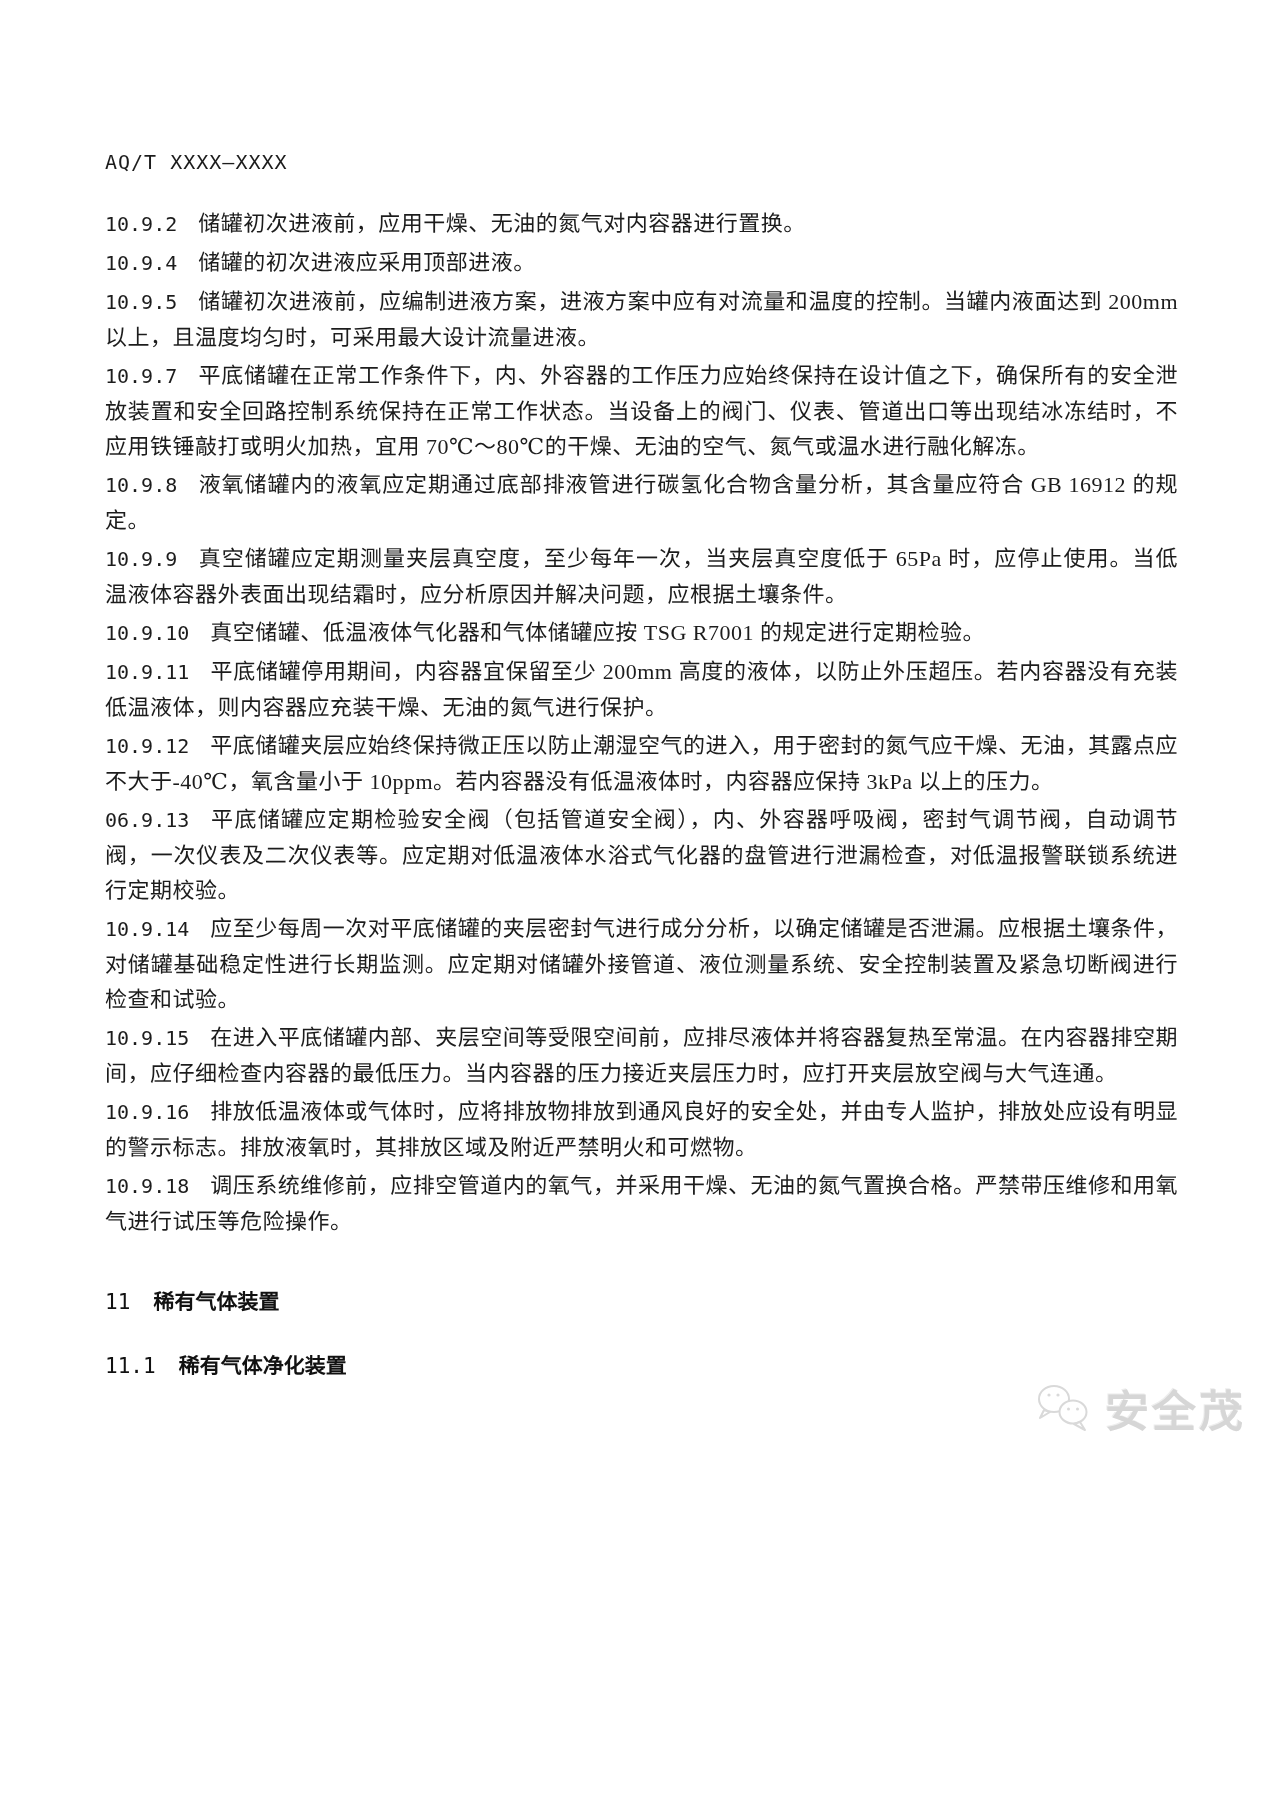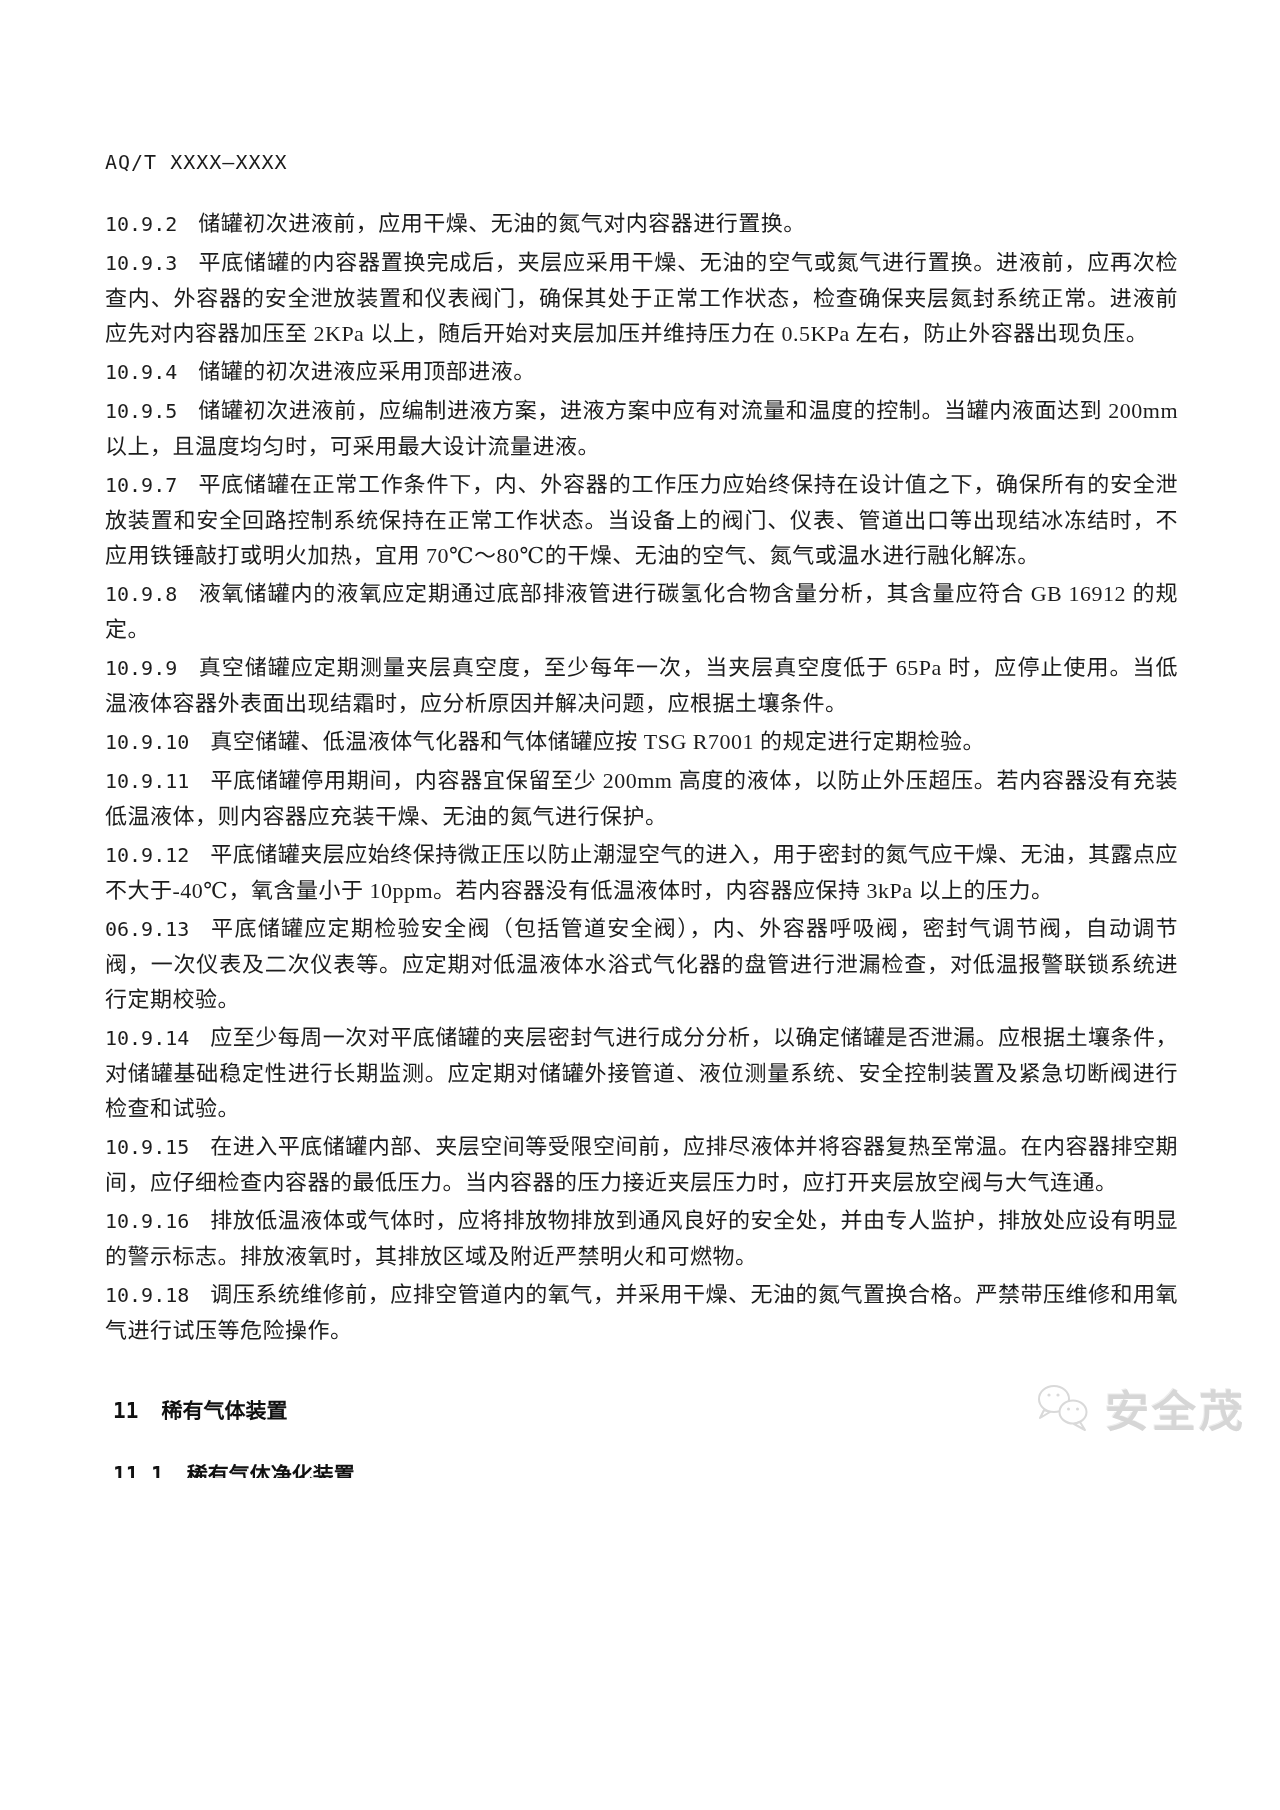--- a/index.html
+++ b/index.html
@@ -49,23 +49,22 @@
     font-family: "Liberation Sans", "DejaVu Sans", sans-serif;
     font-size: 21px;
     font-weight: bold;
     line-height: 30px;
     color: #111111;
     margin-top: 48px;
   }
   .sec-heading.sub { margin-top: 34px; }
   .sec-heading .num {
     font-family: "DejaVu Sans Mono", "Liberation Mono", monospace;
-    font-weight: bold;
+    font-weight: normal;
     margin-right: 1.1em;
-    margin-left: 8px;
   }
   .page-number {
     position: absolute;
     left: 143px;
     top: 1616px;
     font-size: 19px;
     color: #333333;
     font-family: "Liberation Serif", "DejaVu Serif", serif;
   }
   .watermark {
@@ -89,21 +88,20 @@
 </style>
 </head>
 <body>
 
 <div class="page">
 
   <div class="doc-header">AQ/T XXXX—XXXX</div>
 
   <div class="content">
     <p class="clause"><span class="num">10.9.2</span><span>储罐初次进液前，应用干燥、无油的氮气对内容器进行置换。</span></p>
-    <p class="clause"><span class="num">10.9.3</span><span>平底储罐的内容器置换完成后，夹层应采用干燥、无油的空气或氮气进行置换。进液前，应再次检查内、外容器的安全泄放装置和仪表阀门，确保其处于正常工作状态，检查确保夹层氮封系统正常。进液前应先对内容器加压至 2KPa 以上，随后开始对夹层加压并维持压力在 0.5KPa 左右，防止外容器出现负压。</span></p>
     <p class="clause"><span class="num">10.9.4</span><span>储罐的初次进液应采用顶部进液。</span></p>
     <p class="clause"><span class="num">10.9.5</span><span>储罐初次进液前，应编制进液方案，进液方案中应有对流量和温度的控制。当罐内液面达到 200mm 以上，且温度均匀时，可采用最大设计流量进液。</span></p>
     <p class="clause"><span class="num">10.9.7</span><span>平底储罐在正常工作条件下，内、外容器的工作压力应始终保持在设计值之下，确保所有的安全泄放装置和安全回路控制系统保持在正常工作状态。当设备上的阀门、仪表、管道出口等出现结冰冻结时，不应用铁锤敲打或明火加热，宜用 70℃～80℃的干燥、无油的空气、氮气或温水进行融化解冻。</span></p>
     <p class="clause"><span class="num">10.9.8</span><span>液氧储罐内的液氧应定期通过底部排液管进行碳氢化合物含量分析，其含量应符合 GB  16912 的规定。</span></p>
     <p class="clause"><span class="num">10.9.9</span><span>真空储罐应定期测量夹层真空度，至少每年一次，当夹层真空度低于 65Pa 时，应停止使用。当低温液体容器外表面出现结霜时，应分析原因并解决问题，应根据土壤条件。</span></p>
     <p class="clause"><span class="num">10.9.10</span><span>真空储罐、低温液体气化器和气体储罐应按 TSG R7001 的规定进行定期检验。</span></p>
     <p class="clause"><span class="num">10.9.11</span><span>平底储罐停用期间，内容器宜保留至少 200mm 高度的液体，以防止外压超压。若内容器没有充装低温液体，则内容器应充装干燥、无油的氮气进行保护。</span></p>
     <p class="clause"><span class="num">10.9.12</span><span>平底储罐夹层应始终保持微正压以防止潮湿空气的进入，用于密封的氮气应干燥、无油，其露点应不大于-40℃，氧含量小于 10ppm。若内容器没有低温液体时，内容器应保持 3kPa 以上的压力。</span></p>
     <p class="clause"><span class="num">06.9.13</span><span>平底储罐应定期检验安全阀（包括管道安全阀），内、外容器呼吸阀，密封气调节阀，自动调节阀，一次仪表及二次仪表等。应定期对低温液体水浴式气化器的盘管进行泄漏检查，对低温报警联锁系统进行定期校验。</span></p>
     <p class="clause"><span class="num">10.9.14</span><span>应至少每周一次对平底储罐的夹层密封气进行成分分析，以确定储罐是否泄漏。应根据土壤条件，对储罐基础稳定性进行长期监测。应定期对储罐外接管道、液位测量系统、安全控制装置及紧急切断阀进行检查和试验。</span></p>

